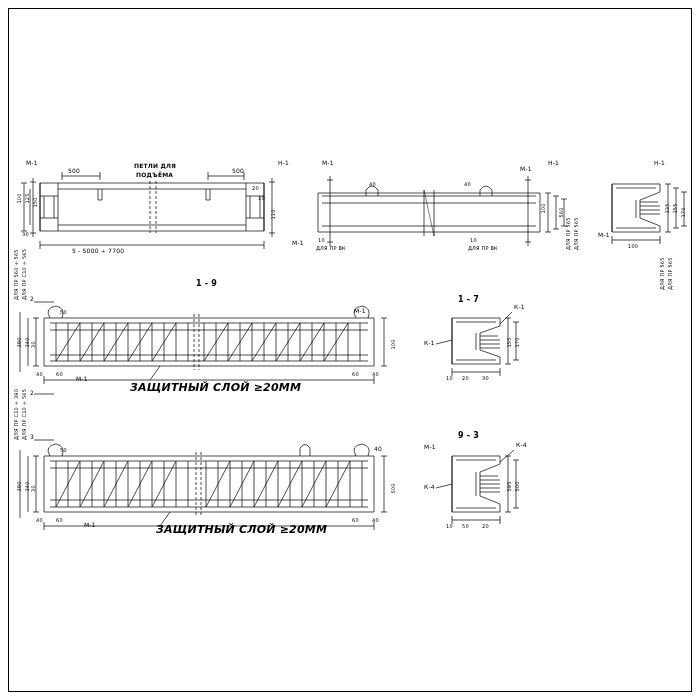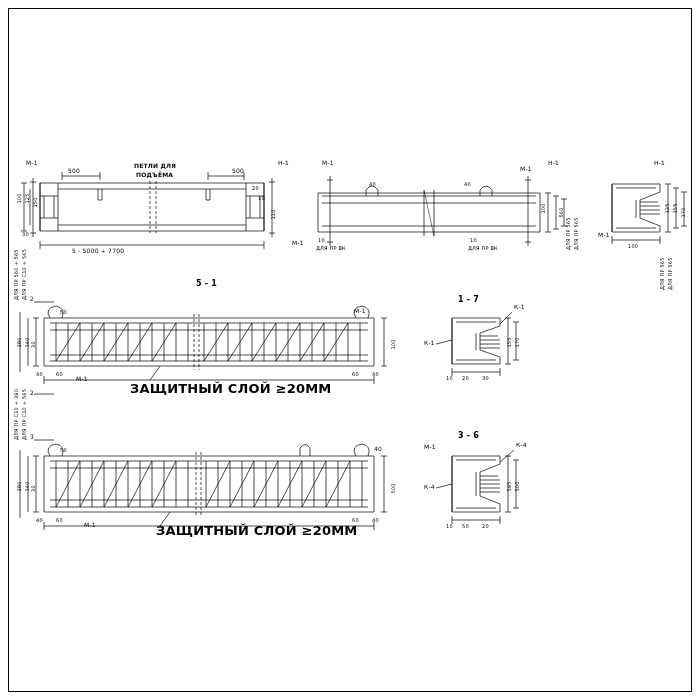--- a/index.html
+++ b/index.html
@@ -33,21 +33,21 @@
     position: absolute;
     font-family: "DejaVu Sans", sans-serif;
     font-size: 6px;
     color: #000;
     white-space: nowrap;
     line-height: 1;
     letter-spacing: 0.2px;
   }
   .lbl.b { font-weight: bold; }
   .lbl.s5 { font-size: 5px; }
-  .lbl.s7 { font-size: 13px; }
+  .lbl.s7 { font-size: 11px; font-style: italic; }
   .lbl.s8 { font-size: 8px; }
   .rot90 { transform: rotate(-90deg); transform-origin: left top; }
   .rot90c { transform: rotate(-90deg); transform-origin: center center; }
 </style>
 </head>
 <body>
 
 <div id="sheet">
   <div class="frame"></div>
 
@@ -362,21 +362,21 @@
 
   <div class="lbl" style="left:654px; top:160px;">Н-1</div>
   <div class="lbl" style="left:598px; top:232px;">М-1</div>
   <div class="lbl s5 rot90c" style="left:662px; top:206px;">135</div>
   <div class="lbl s5 rot90c" style="left:670px; top:206px;">155</div>
   <div class="lbl s5 rot90c" style="left:678px; top:210px;">170</div>
   <div class="lbl s5" style="left:628px; top:244px;">100</div>
   <div class="lbl s5 rot90" style="left:660px; top:290px;">ДЛЯ  ПР  565</div>
   <div class="lbl s5 rot90" style="left:668px; top:290px;">ДЛЯ  ПР  565</div>
 
-  <div class="lbl b s8" style="left:196px; top:280px;">5 - 1</div>
+  <div class="lbl b s8" style="left:196px; top:280px;">1 - 9</div>
   <div class="lbl" style="left:30px; top:296px;">2</div>
   <div class="lbl" style="left:30px; top:390px;">2</div>
   <div class="lbl" style="left:354px; top:308px;">М-1</div>
   <div class="lbl s5" style="left:60px; top:310px;">50</div>
   <div class="lbl s5 rot90c" style="left:14px; top:340px;">380</div>
   <div class="lbl s5 rot90c" style="left:22px; top:340px;">340</div>
   <div class="lbl s5 rot90c" style="left:30px; top:342px;">30</div>
   <div class="lbl s5 rot90c" style="left:388px; top:342px;">100</div>
   <div class="lbl s5" style="left:352px; top:372px;">60</div>
   <div class="lbl s5" style="left:372px; top:372px;">40</div>
@@ -402,21 +402,21 @@
   <div class="lbl s5 rot90c" style="left:22px; top:484px;">340</div>
   <div class="lbl s5 rot90c" style="left:30px; top:486px;">30</div>
   <div class="lbl s5 rot90c" style="left:388px; top:486px;">500</div>
   <div class="lbl s5" style="left:36px; top:518px;">40</div>
   <div class="lbl s5" style="left:56px; top:518px;">60</div>
   <div class="lbl" style="left:84px; top:522px;">М-1</div>
   <div class="lbl b s7" style="left:156px; top:524px;">ЗАЩИТНЫЙ  СЛОЙ ≥20ММ</div>
   <div class="lbl s5" style="left:352px; top:518px;">60</div>
   <div class="lbl s5" style="left:372px; top:518px;">40</div>
 
-  <div class="lbl b s8" style="left:458px; top:432px;">3 - 6</div>
+  <div class="lbl b s8" style="left:458px; top:432px;">9 - 3</div>
   <div class="lbl" style="left:516px; top:442px;">К-4</div>
   <div class="lbl" style="left:424px; top:444px;">М-1</div>
   <div class="lbl" style="left:424px; top:484px;">К-4</div>
   <div class="lbl s5 rot90c" style="left:504px; top:484px;">595</div>
   <div class="lbl s5 rot90c" style="left:512px; top:484px;">500</div>
   <div class="lbl s5" style="left:446px; top:524px;">10</div>
   <div class="lbl s5" style="left:462px; top:524px;">50</div>
   <div class="lbl s5" style="left:482px; top:524px;">20</div>
 
 </div>

